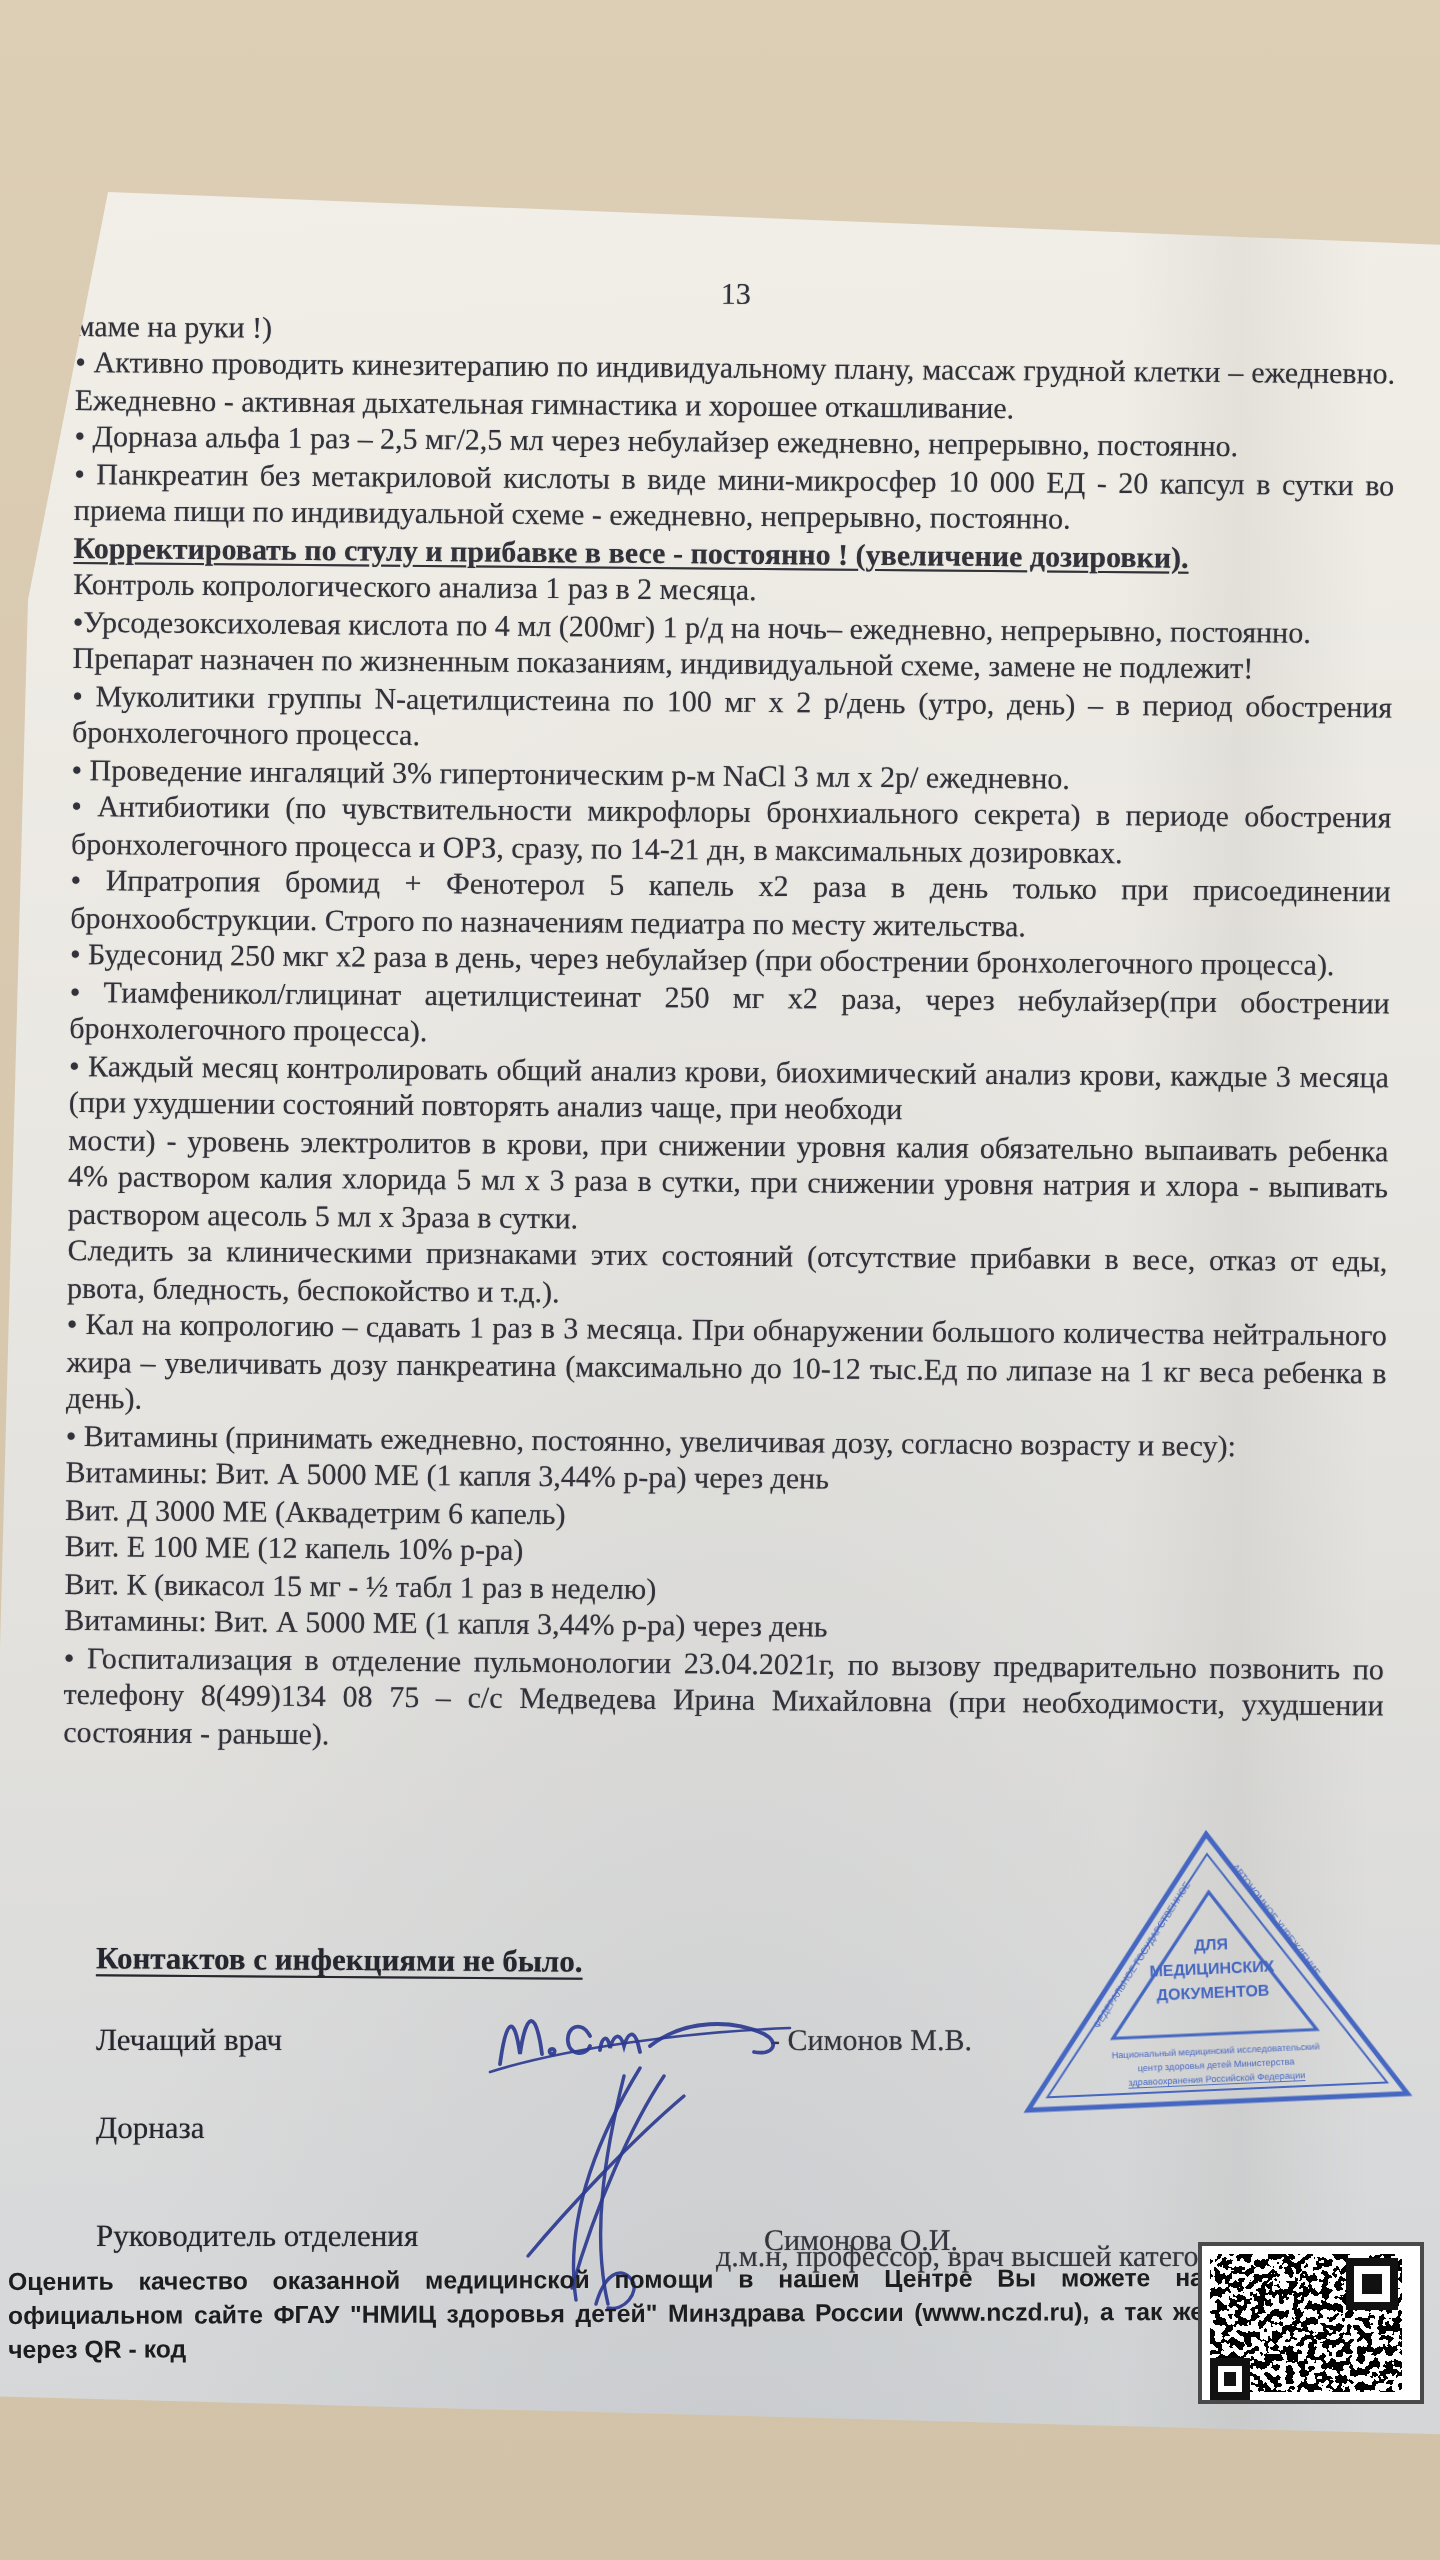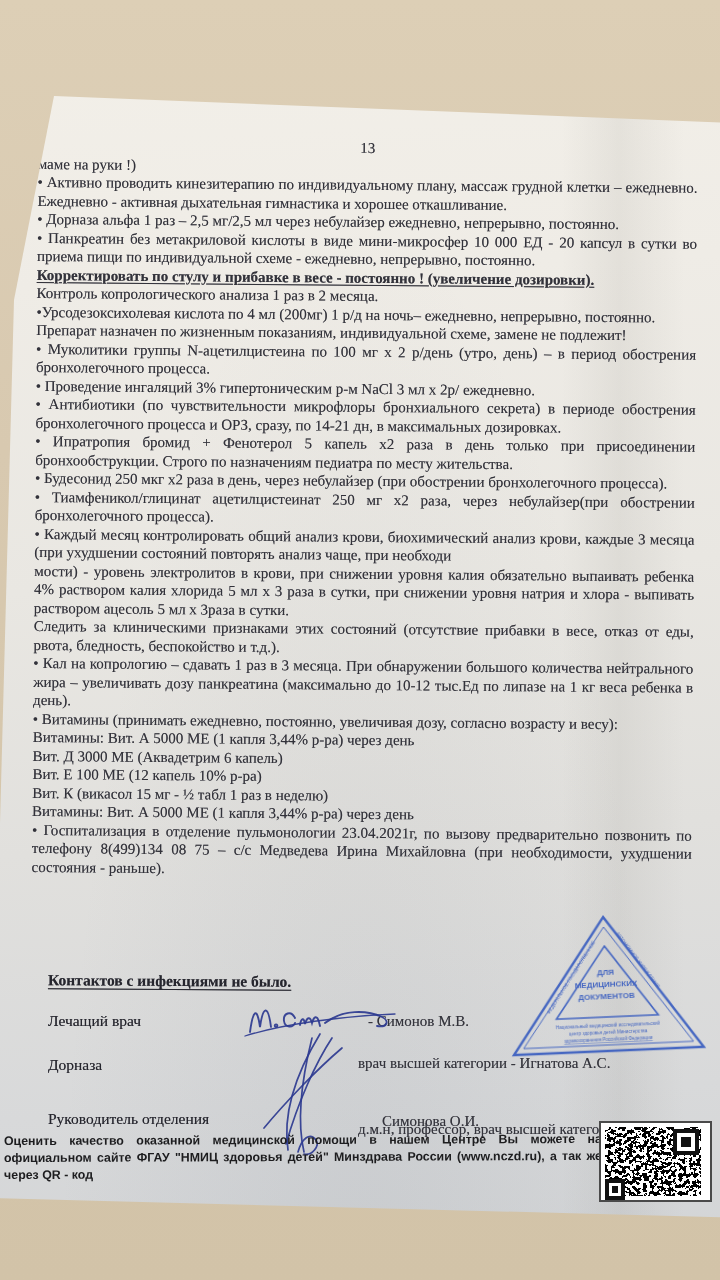--- a/index.html
+++ b/index.html
@@ -96,24 +96,23 @@
     <p>Вит. Д  3000 МЕ (Аквадетрим 6 капель)</p>
     <p>Вит. Е 100 МЕ (12 капель 10% р-ра)</p>
     <p>Вит. К  (викасол 15 мг -  ½  табл 1 раз в неделю)</p>
     <p>Витамины: Вит. А 5000 МЕ (1 капля 3,44% р-ра) через день</p>
     <p>• Госпитализация в отделение пульмонологии 23.04.2021г, по вызову предварительно позвонить по телефону 8(499)134  08  75 – с/с Медведева Ирина Михайловна (при необходимости, ухудшении состояния - раньше).</p>
   </div>
 
   <div class="nocontact">Контактов с инфекциями не было.</div>
 
   <div class="sig-label" style="top:1012px;">Лечащий врач</div>
-  <div class="sig-val" style="left:368px;top:1013px;">- Симонов М.В.</div>
+  <div class="sig-val" style="left:385px;top:1013px;">- Симонов М.В.</div>
 
   <div class="sig-label" style="top:1056px;">Дорназа</div>
-  <div class="sig-val" style="left:358px;top:1055px;">врач высшей категории - Игнатова А.С.</div>
 
   <div class="sig-label" style="top:1110px;text-align:center;">Руководитель отделения</div>
   <div class="sig-val" style="left:358px;top:1089px;margin-top:32px;">д.м.н, профессор, врач высшей категории -</div>
   <div class="sig-val" style="left:358px;top:1113px;margin-left:24px;">Симонова О.И.</div>
 
   <svg class="sig1" viewBox="0 0 155 44">
     <path class="ink" stroke-width="1.9" d="M7,36 C10,14 14,10 17,31 C20,10 25,8 28,31"></path>
     <path class="ink" stroke-width="1.9" d="M33,31 a1.3,1.3 0 1,1 0.1,0"></path>
     <path class="ink" stroke-width="1.9" d="M52,22 C48,14 40,17 41,25 C42,32 50,32 52,27"></path>
     <path class="ink" stroke-width="1.9" d="M57,29 C58,22 61,21 62,28 C64,21 67,20 69,27 C71,20 74,19 76,26 L77,30"></path>

